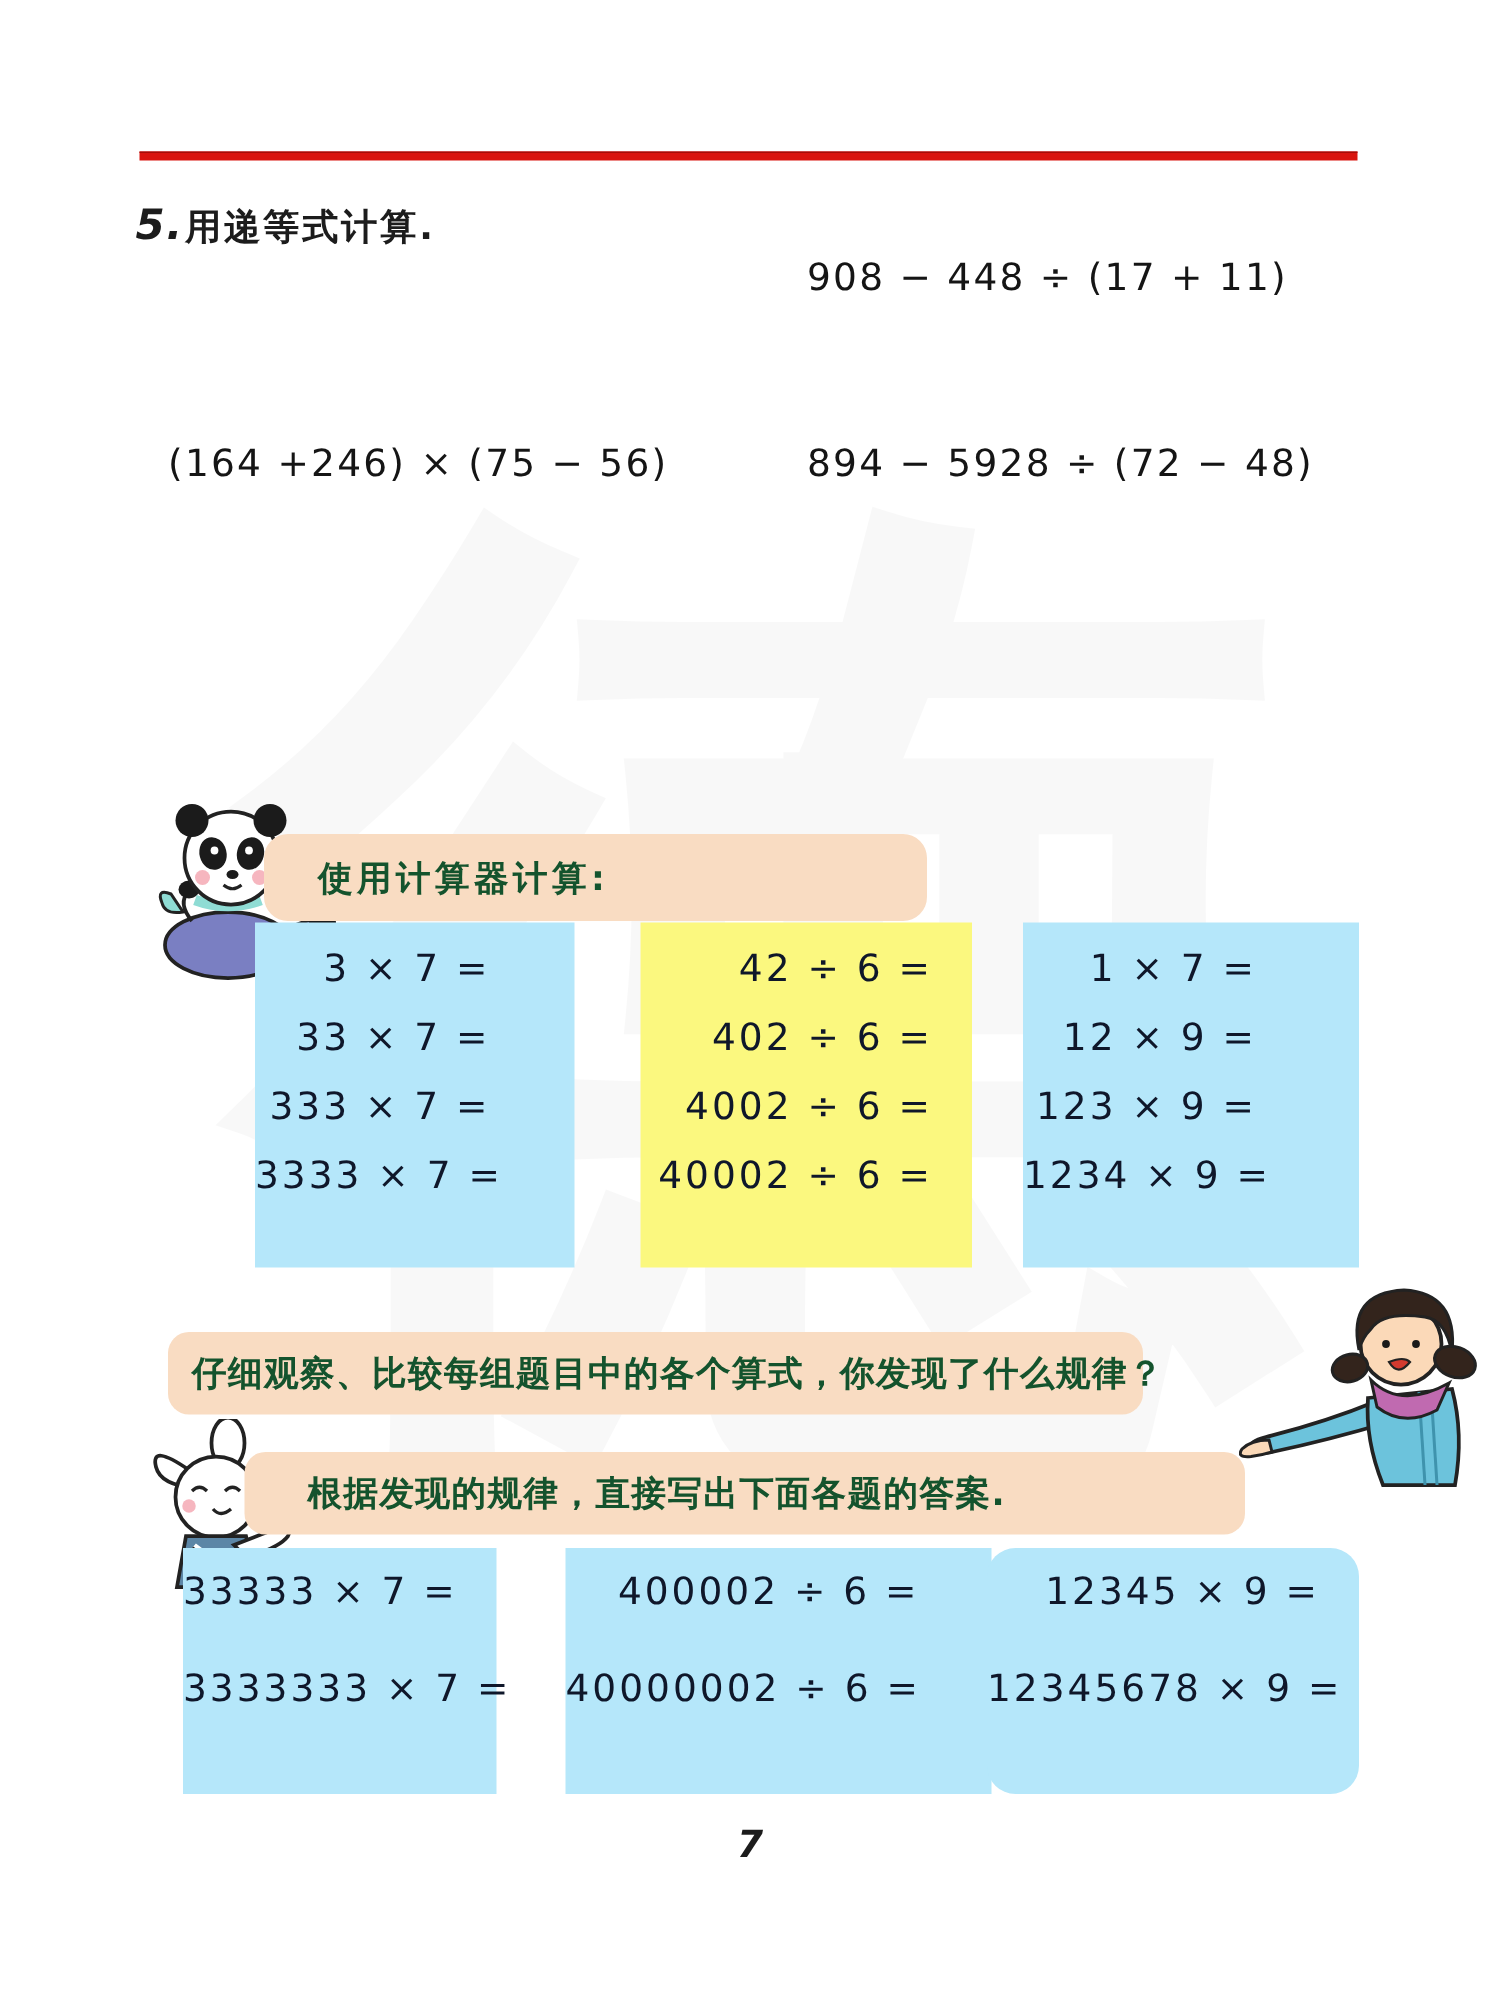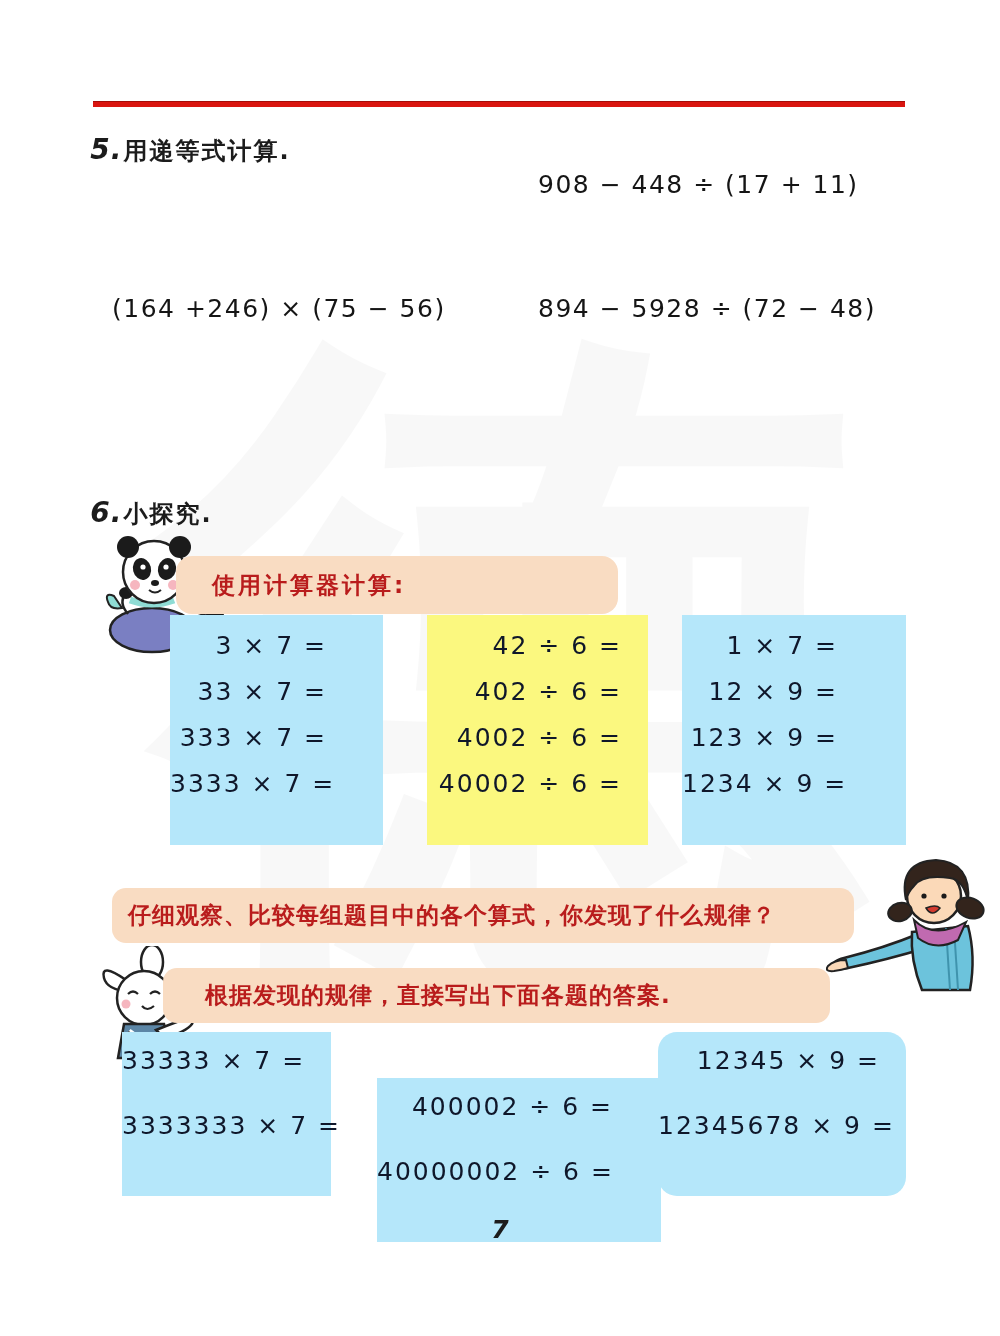--- a/index.html
+++ b/index.html
@@ -25,21 +25,21 @@
   .prob-title { font-weight:bold; font-size:24px; margin-left:1px; letter-spacing:2px; }
   .expr {
     position:absolute; font-size:25px; white-space:pre; letter-spacing:1.5px;
     font-weight:500; color:#151515;
   }
   .banner {
     position:absolute; background:#f9dcc2; border-radius:16px;
     display:flex; align-items:center;
   }
   .banner .banner-text {
-    font-weight:bold; font-size:23px; letter-spacing:3px; color:#b91c1c; white-space:pre;
+    font-weight:bold; font-size:23px; letter-spacing:3px; color:#14532d; white-space:pre;
   }
   .calc-box {
     position:absolute; top:615px; height:230px; background:#b5e7fa;
     display:flex; flex-direction:column; padding-top:16px; gap:17px;
   }
   .calc-box.yellow { background:#fbf87f; }
   .eq-line {
     font-size:25px; letter-spacing:2px; font-weight:500; white-space:pre;
     text-align:right; color:#0f172a;
   }
@@ -62,23 +62,20 @@
 
   <div class="red-rule"></div>
 
   <div class="prob-head" style="left:70px; top:114px;">
     <span class="prob-num">5.</span><span class="prob-title">用递等式计算.</span>
   </div>
   <div class="expr" style="left:538px; top:170px;">908 − 448 ÷ (17 + 11)</div>
   <div class="expr" style="left:112px; top:294px;">(164 +246) × (75 − 56)</div>
   <div class="expr" style="left:538px; top:294px;">894 − 5928 ÷ (72 − 48)</div>
 
-  <div class="prob-head" style="left:70px; top:477px;">
-    <span class="prob-num">6.</span><span class="prob-title">小探究.</span>
-  </div>
 
   <svg class="mascot" style="left:100px; top:534px;" width="128" height="120" viewBox="0 0 128 120">
     <ellipse cx="52" cy="96" rx="42" ry="22" fill="#7a7fc2" stroke="#222" stroke-width="2.5"></ellipse>
     <path d="M78 92 Q100 80 112 78 Q122 77 118 85 Q112 93 92 99 Z" fill="#7a7fc2" stroke="#222" stroke-width="2.5"></path>
     <ellipse cx="115" cy="81" rx="9" ry="6" fill="#1b1b1b"></ellipse>
     <path d="M28 80 Q18 68 26 60" fill="none" stroke="#222" stroke-width="2.5"></path>
     <ellipse cx="26" cy="59" rx="7" ry="6" fill="#1b1b1b"></ellipse>
     <path d="M14 62 Q4 58 8 68 Q10 76 22 74 Z" fill="#8fdcd4" stroke="#222" stroke-width="2"></path>
     <path d="M30 66 Q52 74 74 66" fill="none" stroke="#8fdcd4" stroke-width="7"></path>
     <circle cx="54" cy="38" r="31" fill="#ffffff" stroke="#222" stroke-width="2.5"></circle>
@@ -110,21 +107,21 @@
     <div class="eq-line">4002 ÷ 6 =</div>
     <div class="eq-line">40002 ÷ 6 =</div>
   </div>
   <div class="calc-box" style="left:682px; width:224px; padding-right:68px;">
     <div class="eq-line">1 × 7 =</div>
     <div class="eq-line">12 × 9 =</div>
     <div class="eq-line">123 × 9 =</div>
     <div class="eq-line">1234 × 9 =</div>
   </div>
 
-  <div class="banner" style="left:112px; top:888px; width:742px; height:55px; padding-left:16px; border-radius:14px;">
+  <div class="banner" style="left:112px; top:888px; width:650px; height:55px; padding-left:16px; border-radius:14px;">
     <span class="banner-text" style="letter-spacing:1px;">仔细观察、比较每组题目中的各个算式，你发现了什么规律？</span>
   </div>
 
   <svg class="mascot" style="left:826px; top:856px;" width="168" height="140" viewBox="0 0 168 140">
     <path d="M100 92 Q60 104 22 112 Q10 114 8 110 Q6 105 18 102 Q58 92 92 78 Z" fill="#6cc3dc" stroke="#222" stroke-width="2.5"></path>
     <path d="M20 104 Q8 104 2 110 Q-2 116 8 115 Q16 114 22 112 Z" fill="#fbd9b8" stroke="#222" stroke-width="2"></path>
     <path d="M86 76 L142 70 Q150 100 144 134 L96 134 Q84 104 86 76 Z" fill="#6cc3dc" stroke="#222" stroke-width="2.5"></path>
     <path d="M120 72 L124 134" stroke="#3f93ad" stroke-width="2"></path>
     <path d="M128 71 L132 134" stroke="#3f93ad" stroke-width="2"></path>
     <path d="M88 64 Q108 84 140 66 L132 84 Q110 96 92 82 Z" fill="#c06ab0" stroke="#222" stroke-width="2"></path>
@@ -152,21 +149,21 @@
   </svg>
 
   <div class="banner" style="left:163px; top:968px; width:667px; height:55px; padding-left:42px; border-radius:14px;">
     <span class="banner-text" style="letter-spacing:1px;">根据发现的规律，直接写出下面各题的答案.</span>
   </div>
 
   <div class="ans-box" style="left:122px; width:209px; padding-right:32px;">
     <div class="eq-line">33333 × 7 =</div>
     <div class="eq-line">3333333 × 7 =</div>
   </div>
-  <div class="ans-box" style="left:377px; width:284px; padding-right:48px;margin-top:46px;">
+  <div class="ans-box" style="left:377px; width:284px; padding-right:48px;">
     <div class="eq-line">400002 ÷ 6 =</div>
     <div class="eq-line">40000002 ÷ 6 =</div>
   </div>
   <div class="ans-box" style="left:658px; width:248px; padding-right:26px;border-radius:19px;">
     <div class="eq-line">12345 × 9 =</div>
     <div class="eq-line">12345678 × 9 =</div>
   </div>
 
   <div class="page-num">7</div>
 

